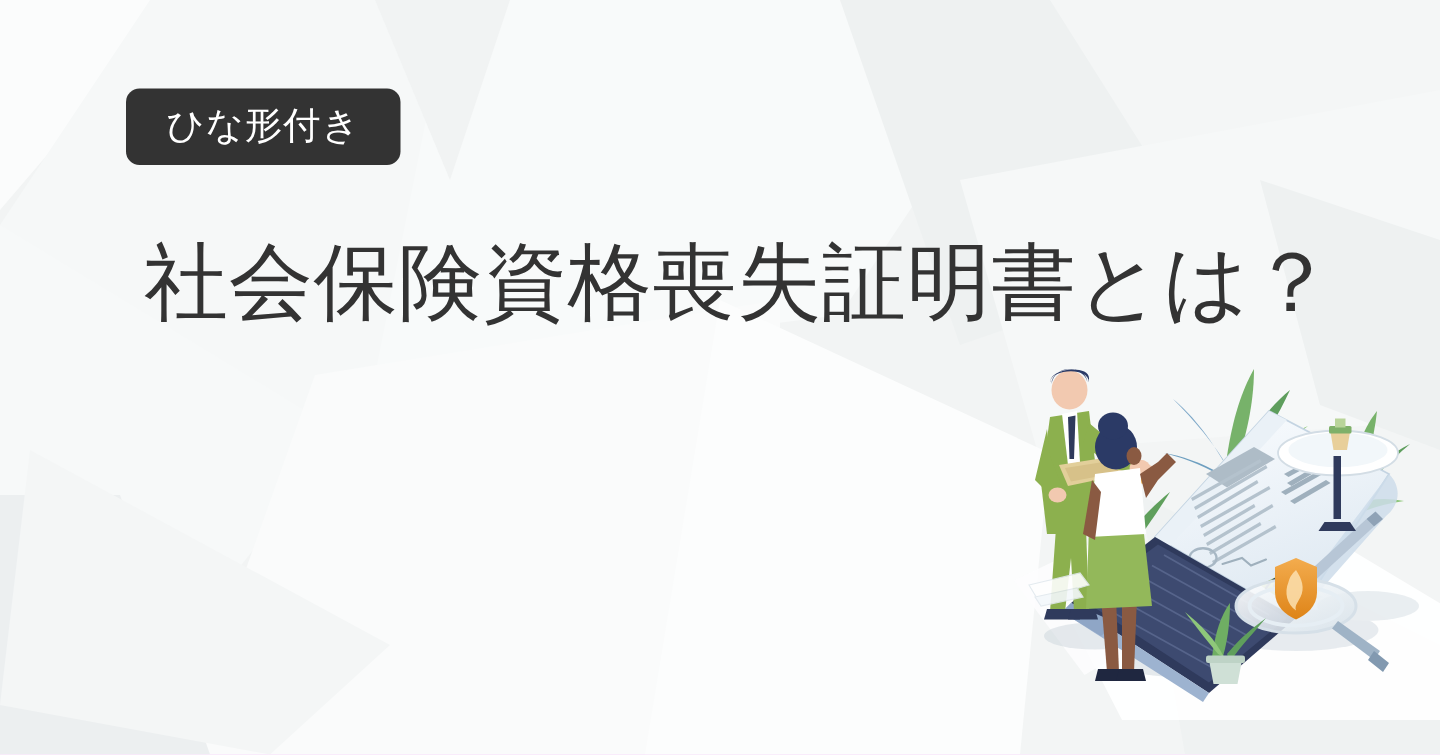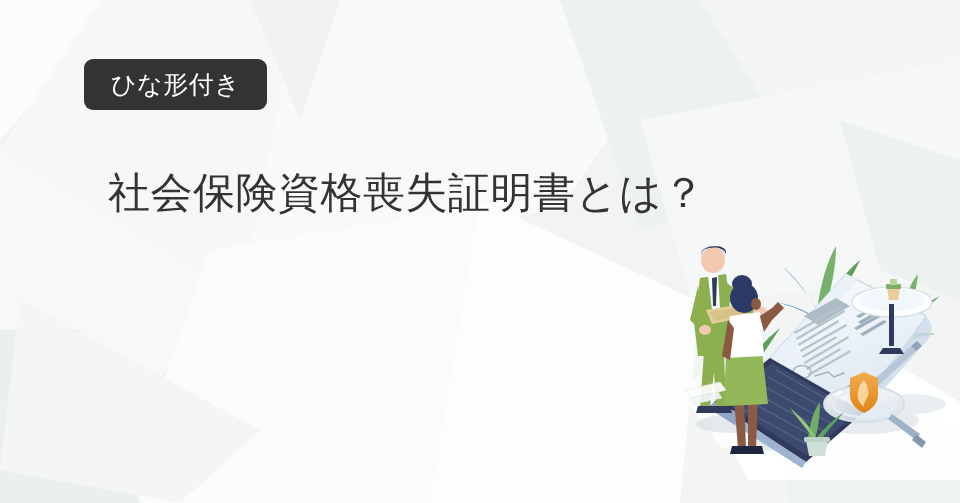--- a/index.html
+++ b/index.html
@@ -7,21 +7,21 @@
     margin: 0;
     padding: 0;
     background: #ffffff;
   }
   .canvas {
     position: relative;
     width: 960px;
     height: 503px;
     overflow: hidden;
     background: #f0abfc;
-    font-family: Liberation Sans, sans-serif;
+    font-family: Liberation Serif, serif;
   }
 
   
   .bg-facets {
     position: absolute;
     inset: 0;
     width: 100%;
     height: 100%;
     display: block;
   }
@@ -47,26 +47,26 @@
     letter-spacing: 0.5px;
     white-space: nowrap;
     font-weight: 400;
   }
 
   .title {
     position: absolute;
     left: 92px;
     top: 152px;
     color: #333333;
-    font-size: 42px;
+    font-size: 56px;
     line-height: 1.18;
     letter-spacing: 0.5px;
     white-space: nowrap;
     font-weight: 400;
-    margin: 16px;
+    margin: 4px;
   }
 
   .subtitle {
     position: absolute;
     left: 103px;
     top: 246px;
     color: #166b6b;
     font-size: 22px;
     line-height: 1.25;
     letter-spacing: 0.6px;

